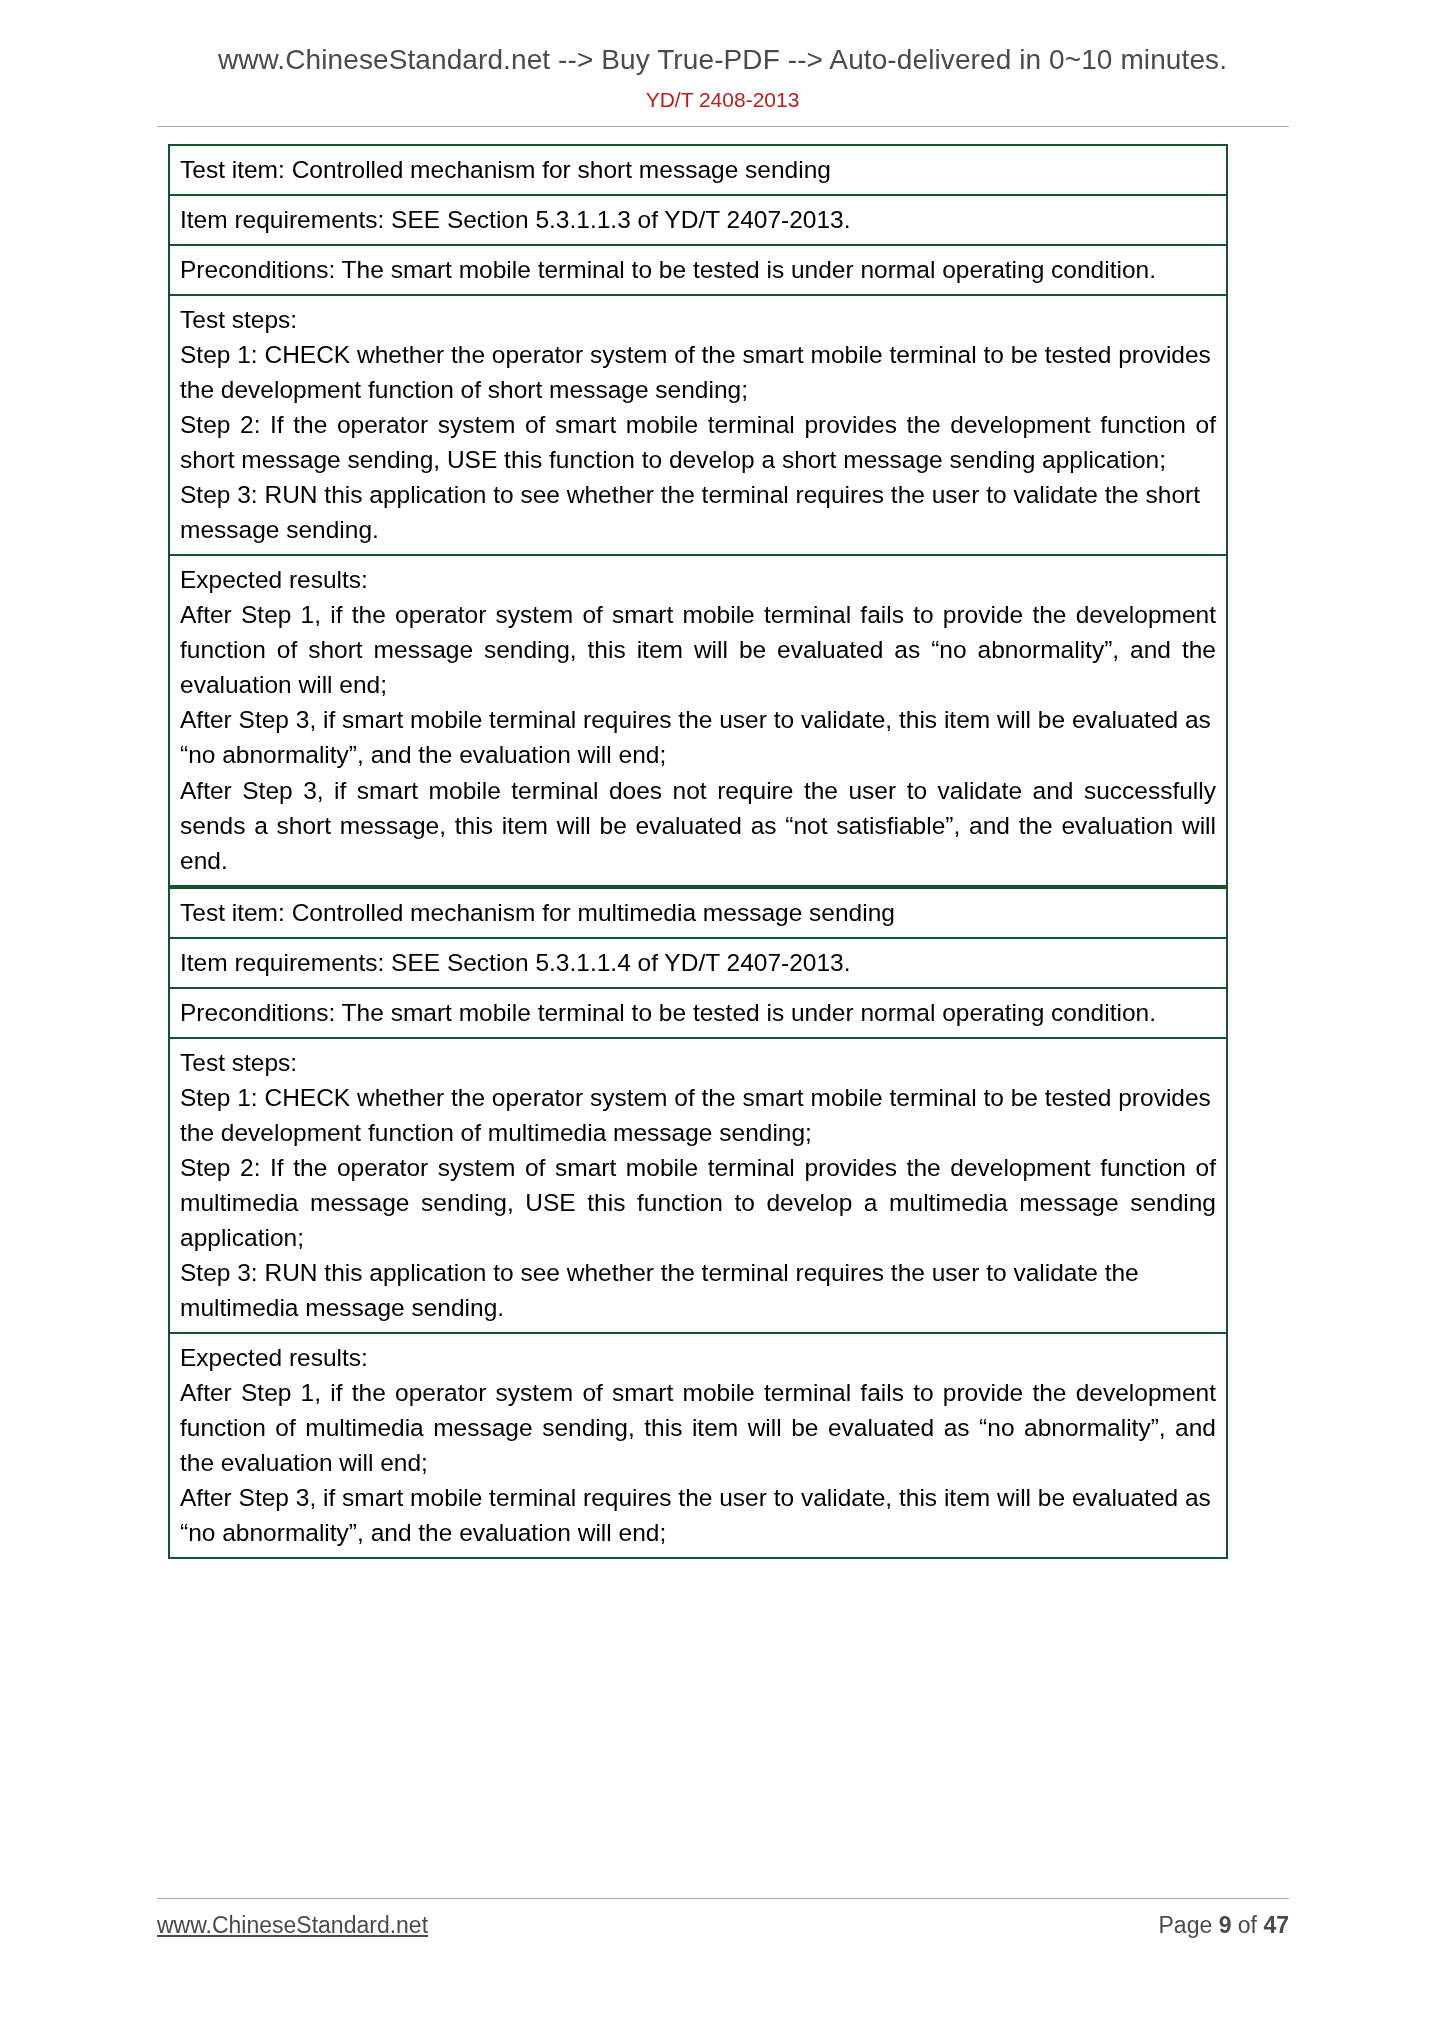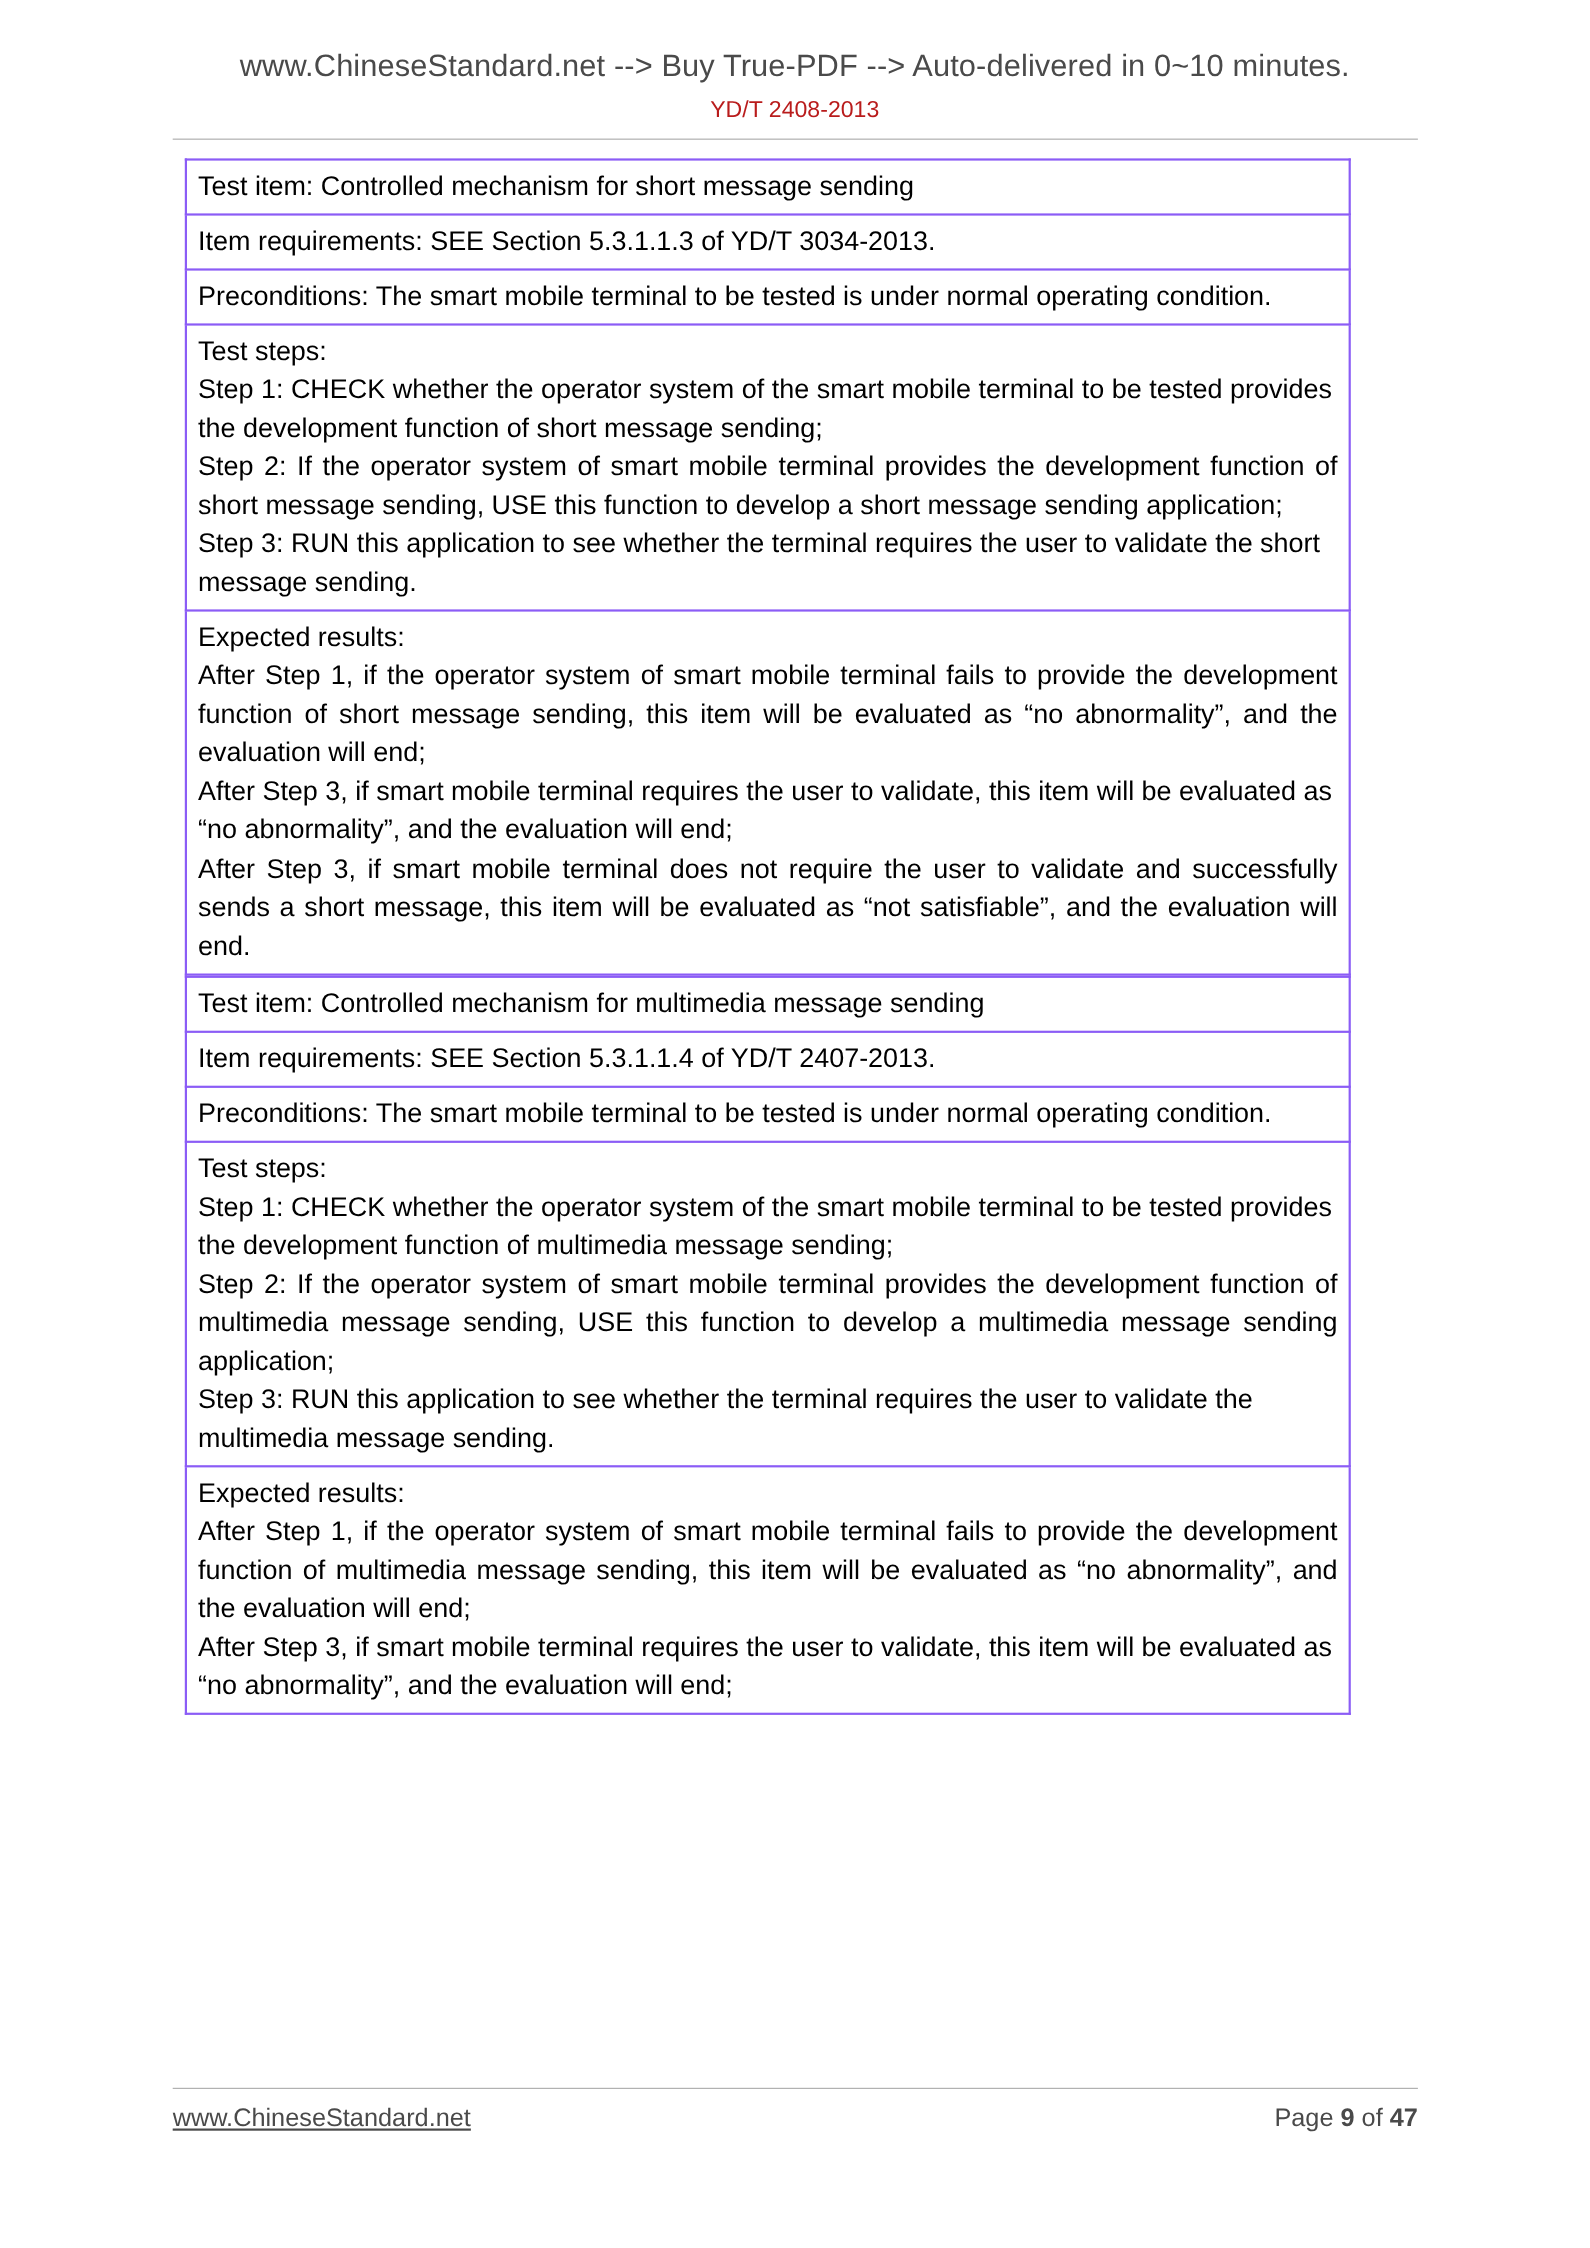--- a/index.html
+++ b/index.html
@@ -61,21 +61,21 @@
     width: 1060px;
   }
 
   
   table.spec-table {
     width: 1060px;
     border-collapse: collapse;
     table-layout: fixed;
   }
   table.spec-table td {
-    border: 2px solid #8b5cf6;
+    border: 2px solid #14532d;
     padding: 6px 10px 7px 10px;
     vertical-align: top;
     font-size: 24.5px;
     line-height: 1.43;
     color: #000000;
   }
   .just {
     text-align: justify;
     text-align-last: left;
   }
@@ -141,21 +141,21 @@
 
     <table class="spec-table">
       <tbody>
         <tr>
           <td>
             <span class="ln">Test item: Controlled mechanism for short message sending</span>
           </td>
         </tr>
         <tr>
           <td>
-            <span class="ln">Item requirements: SEE Section 5.3.1.1.3 of YD/T 3034-2013.</span>
+            <span class="ln">Item requirements: SEE Section 5.3.1.1.3 of YD/T 2407-2013.</span>
           </td>
         </tr>
         <tr>
           <td>
             <span class="ln just">Preconditions: The smart mobile terminal to be tested is under normal operating condition.</span>
           </td>
         </tr>
         <tr>
           <td>
             <span class="ln">Test steps:</span>

